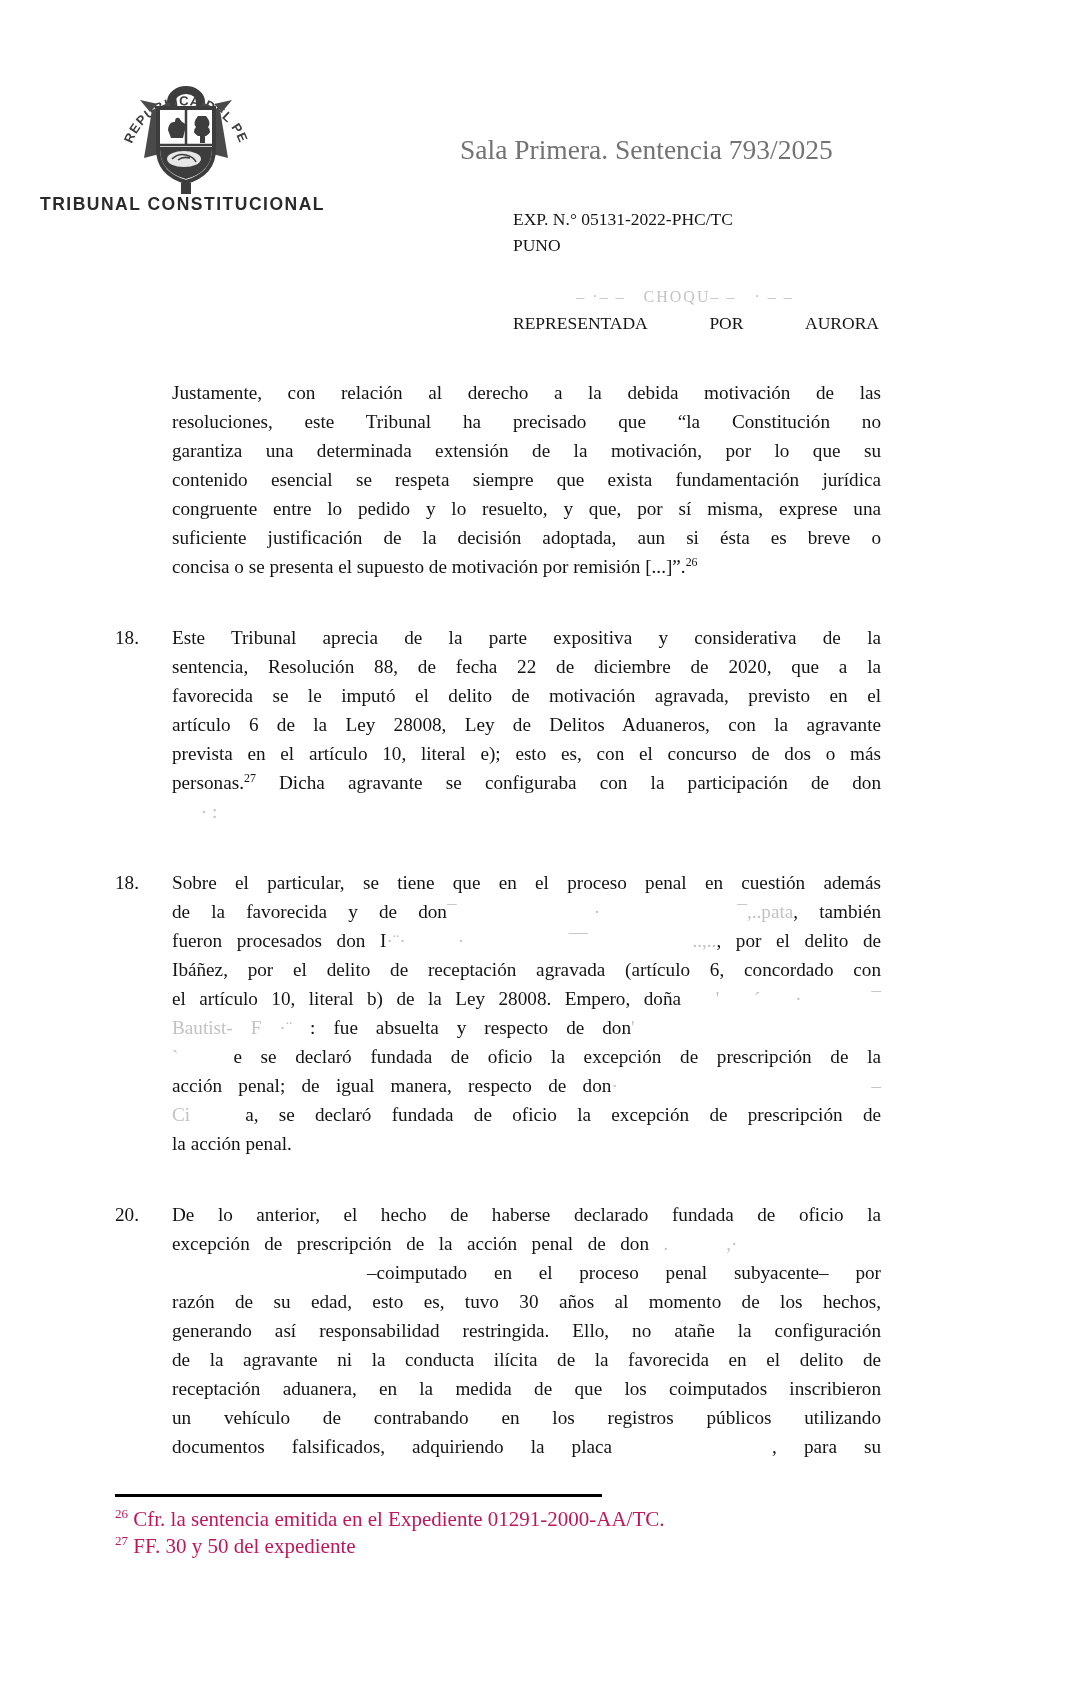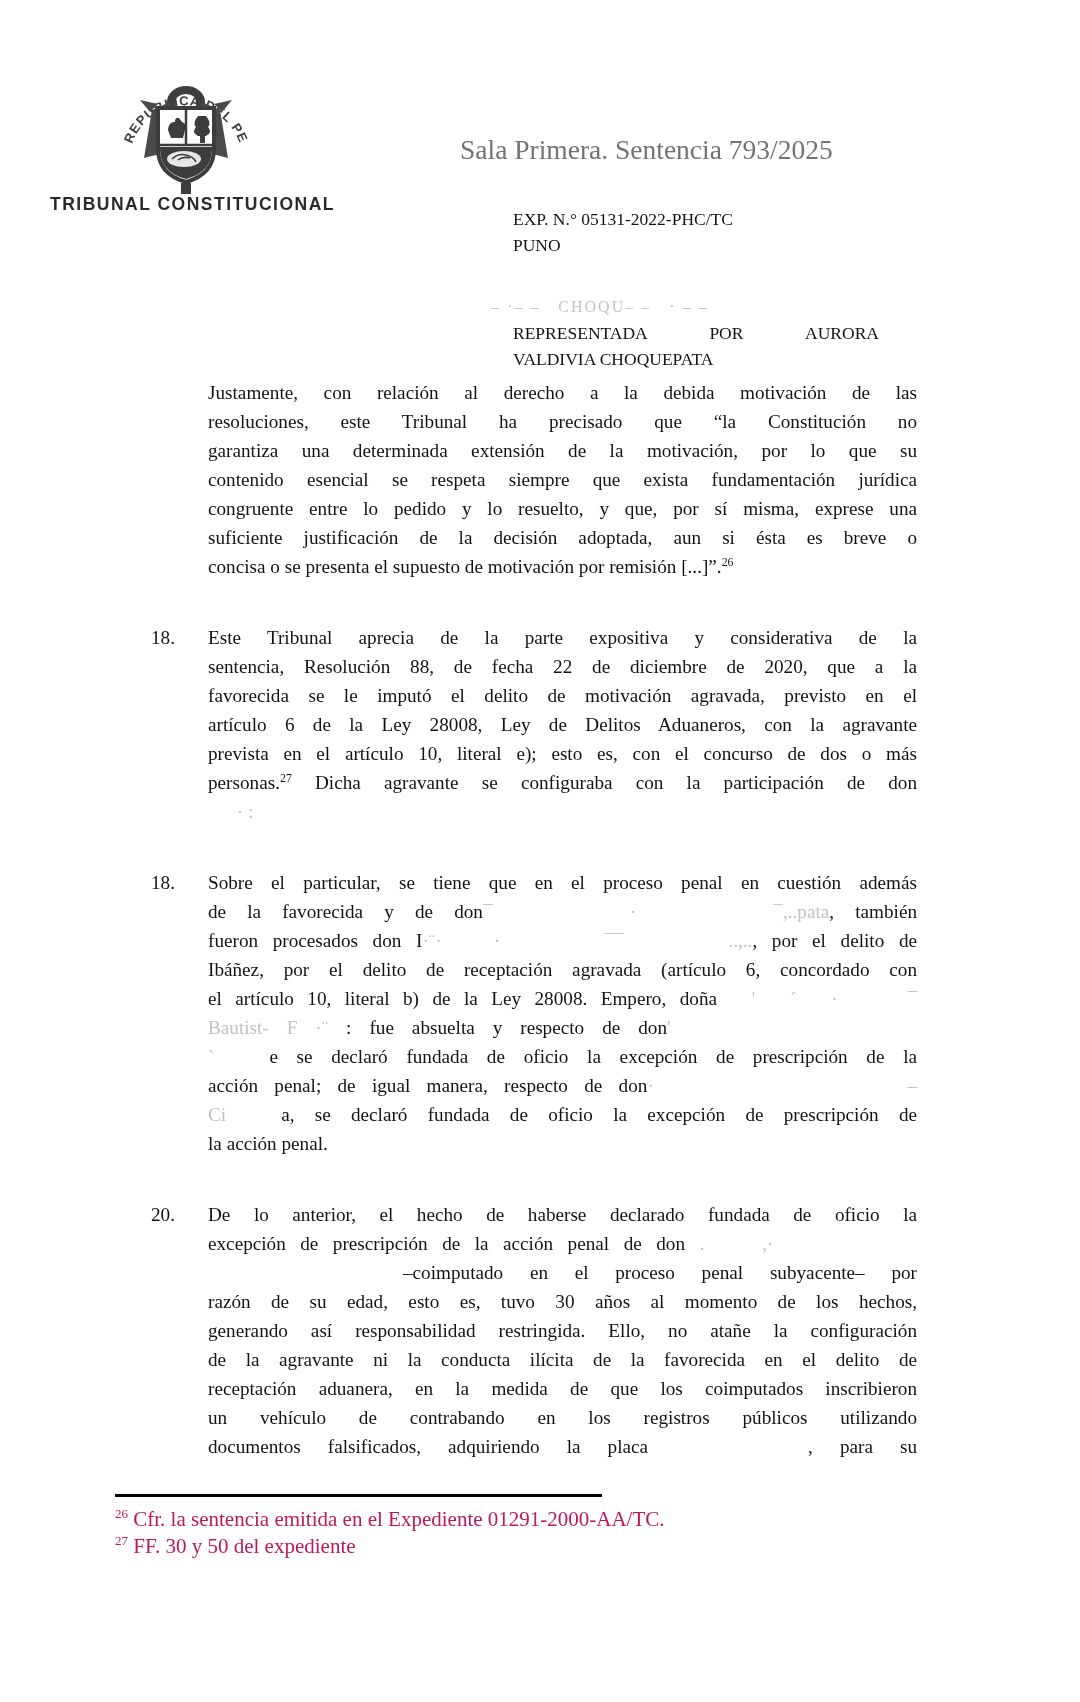--- a/index.html
+++ b/index.html
@@ -5,42 +5,42 @@
   html,body{margin:0;padding:0;background:#888;}
   .page{
     position:relative;width:1080px;height:1702px;margin:0 auto;
     background:#ffffff;color:#151515;
     font-family:"Liberation Serif", serif;
     overflow:hidden;
   }
   
   .logo{position:absolute;left:120px;top:56px;}
   .institution{
-    position:absolute;left:50px;top:194px;
+    position:absolute;left:40px;top:194px;
     font-family:"Liberation Sans", sans-serif;
     font-weight:bold;font-size:17.5px;letter-spacing:1.5px;color:#2a2a2a;
     white-space:nowrap;
   }
   .case-title{
     position:absolute;left:460px;top:134px;
     font-size:27.5px;color:#737373;white-space:nowrap;
   }
   .exp-block{
     position:absolute;left:513px;top:206px;width:366px;
     font-size:17.5px;line-height:26px;color:#141414;
   }
   .redacted-line{
-    margin-top:36px;margin-left:-22px;
-    color:#c3c3c3;font-size:16px;letter-spacing:2px;white-space:nowrap;
+    margin-top:26px;margin-left:-22px;
+    color:#c3c3c3;font-size:16px;letter-spacing:2px;white-space:nowrap;text-align:center;
   }
   .rep-justify{text-align:justify;text-align-last:justify;}
   
   .doc-body{
     position:absolute;left:115px;top:378px;width:766px;
-    font-size:19.2px;line-height:29px;color:#131313;margin-left:36px;
+    font-size:19.2px;line-height:29px;color:#131313;
   }
   .para{display:flex;margin-bottom:42px;}
   .para:last-child{margin-bottom:0;justify-content:center;}
   .para-num{flex:none;width:57px;}
   .para-lines{flex:1;min-width:0;}
   .line{text-align:justify;text-align-last:justify;}
   .line.last{text-align-last:left;}
   sup{font-size:0.62em;line-height:0;vertical-align:super;}
   .faint{color:#c2c2c2;}
   .g55,.g150,.g160,.g195,.g200,.g250,.g260,.g300,.g330{display:inline-block;}
@@ -92,21 +92,20 @@
 
   <div class="institution">TRIBUNAL CONSTITUCIONAL</div>
 
   <div class="case-title">Sala Primera. Sentencia 793/2025</div>
 
   <div class="exp-block">
     <div>EXP. N.° 05131-2022-PHC/TC</div>
     <div>PUNO</div>
     <div class="redacted-line">– ·– –&nbsp;&nbsp; CHOQU– –&nbsp;&nbsp; · – –</div>
     <div class="rep-justify">REPRESENTADA POR AURORA</div>
-    <div>VALDIVIA CHOQUEPATA</div>
   </div>
 
   <div class="doc-body">
       <div class="para">
         <div class="para-num"></div>
         <div class="para-lines">
           <div class="line"><span>Justamente, con relación al derecho a la debida motivación de las</span></div>
           <div class="line"><span>resoluciones, este Tribunal ha precisado que “la Constitución no</span></div>
           <div class="line"><span>garantiza una determinada extensión de la motivación, por lo que su</span></div>
           <div class="line"><span>contenido esencial se respeta siempre que exista fundamentación jurídica</span></div>

